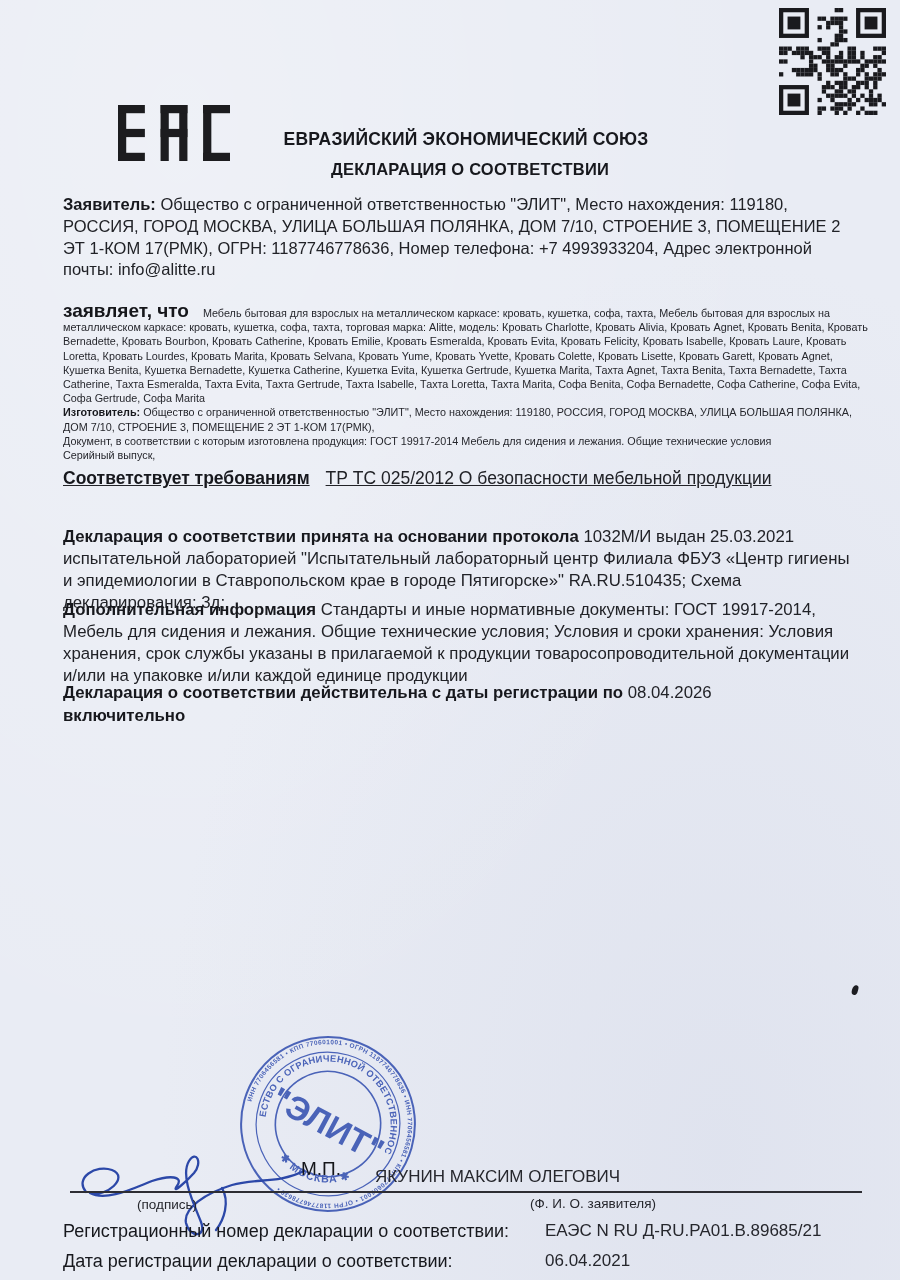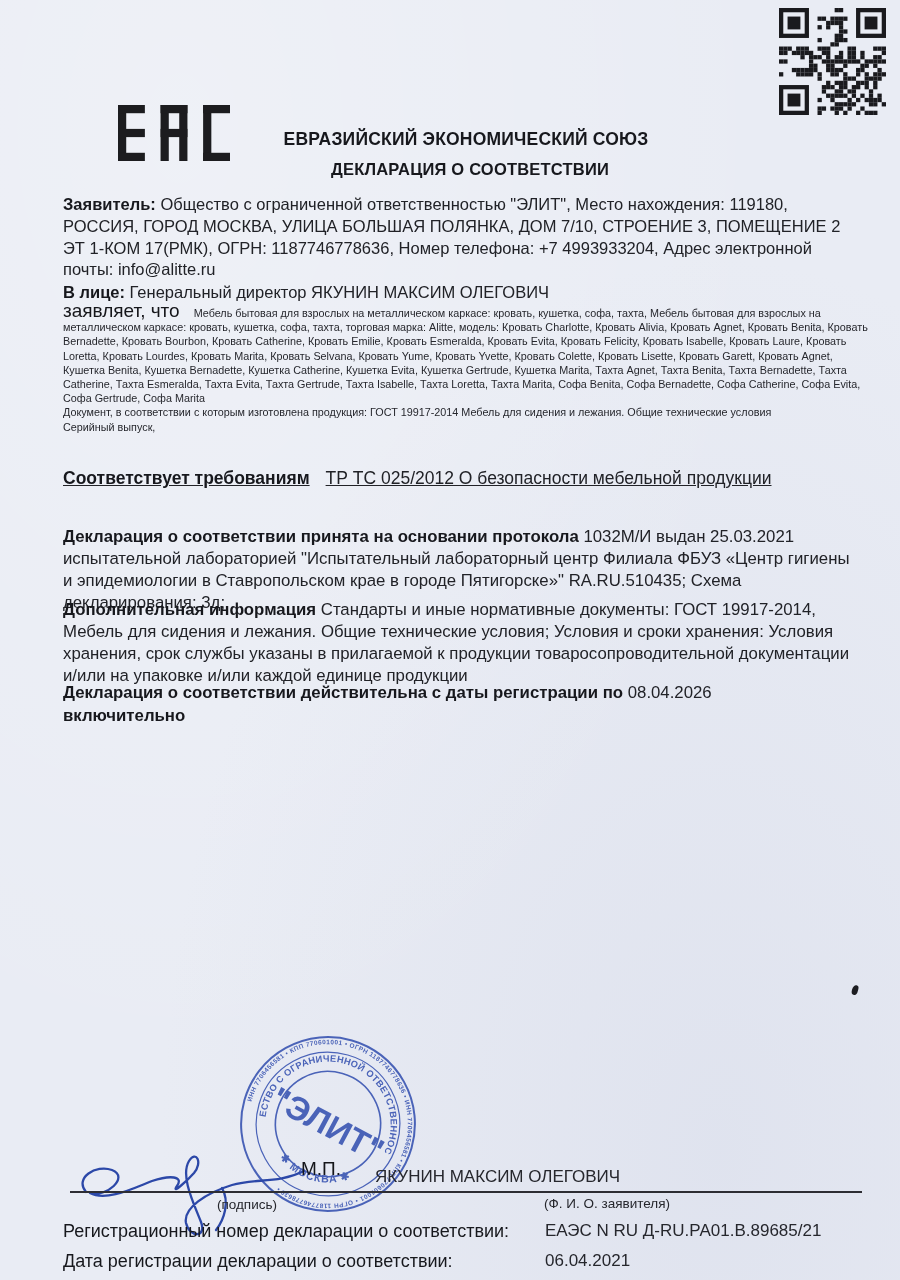--- a/index.html
+++ b/index.html
@@ -19,33 +19,33 @@
   
   .eac-logo{left:118px;top:104px;width:112px;height:58px;}
   .union-title{left:33px;right:1px;top:129px;text-align:center;font-weight:bold;font-size:17.5px;letter-spacing:.2px;color:#17181d;}
   .doc-title{left:40px;right:0;top:160px;text-align:center;font-weight:bold;font-size:16.5px;letter-spacing:.2px;color:#17181d;}
   .qr{left:770px;top:8px;width:125px;height:107px;}
   
   .para{left:63px;width:799px;font-size:16.5px;line-height:21.8px;}
   .applicant-block{top:194px;}
   .rep-par{margin-top:1px;}
   .declares-block{top:304px;width:812px;font-size:10.8px;line-height:14.2px;color:#26272d;}
-  .declares-label{font-size:19px;font-weight:normal;color:#15161a;padding-right:14px;text-align:right;}
+  .declares-label{font-size:19px;font-weight:bold;color:#15161a;padding-right:14px;text-align:right;}
   .compliance-row{top:468px;font-size:17.5px;text-decoration:underline;}
   .compliance-row .val{margin-left:16px;}
   .basis-block{top:526px;font-size:16.8px;line-height:22px;}
   .additional-block{top:599px;font-size:16.8px;line-height:22px;}
   .validity-block{top:682px;font-size:16.8px;line-height:22.5px;}
   
   .stamp{left:232px;top:1028px;width:192px;height:192px;opacity:.9;}
   .signature{left:72px;top:1144px;width:250px;height:100px;}
   .mp{left:301px;top:1158px;font-size:19px;font-weight:normal;color:#15161a;}
   .sig-name{left:375px;top:1167px;font-size:17px;color:#26272d;}
   .sig-line{left:70px;top:1191px;width:792px;height:2px;background:#2d2d33;}
-  .cap{font-size:13.5px;color:#26272d;text-align:right;}
+  .cap{font-size:13.5px;color:#26272d;text-align:left;}
   .cap-sign{left:137px;top:1197px;width:140px;}
   .cap-fio{left:530px;top:1196px;width:140px;}
   .reg-label{left:63px;font-size:18px;font-weight:normal;color:#17181d;}
   .reg-val{left:545px;font-size:17px;color:#26272d;}
   .row1{top:1221px;} .row2{top:1251px;}
   .speck{left:852px;top:985px;width:6px;height:10px;background:#1d1d22;border-radius:60% 40% 50% 50%;transform:rotate(15deg);}
   .stamp text{fill:#3a55b2;}
   .sig-path{stroke:#2c48a8;stroke-width:2.3;fill:none;stroke-linecap:round;stroke-linejoin:round;}
 </style>
 </head>
@@ -271,25 +271,25 @@
         <rect fill="#e9ecf4" x="5" y="95" width="25" height="25"></rect>
         <rect x="10" y="100" width="15" height="15"></rect>
       </g>
     </svg>
 
   <div class="abs union-title">ЕВРАЗИЙСКИЙ ЭКОНОМИЧЕСКИЙ СОЮЗ</div>
   <div class="abs doc-title">ДЕКЛАРАЦИЯ О СООТВЕТСТВИИ</div>
 
   <div class="abs para applicant-block">
     <div><b>Заявитель:</b><span> Общество с ограниченной ответственностью "ЭЛИТ", Место нахождения: 119180, РОССИЯ, ГОРОД МОСКВА, УЛИЦА БОЛЬШАЯ ПОЛЯНКА, ДОМ 7/10, СТРОЕНИЕ 3, ПОМЕЩЕНИЕ 2 ЭТ 1-КОМ 17(РМК), ОГРН: 1187746778636, Номер телефона: +7 4993933204, Адрес электронной почты: info@alitte.ru</span></div>
-    <div class="rep-par"><b>В лице:</b><span> Генеральный директор ЯКУНИН МАКСИМ ОЛЕГОВИЧ</span></div>
   </div>
 
   <div class="abs para declares-block">
     <div><span class="declares-label">заявляет, что</span><span>Мебель бытовая для взрослых на металлическом каркасе: кровать, кушетка, софа, тахта, Мебель бытовая для взрослых на металлическом каркасе: кровать, кушетка, софа, тахта, торговая марка: Alitte, модель: Кровать Charlotte, Кровать Alivia, Кровать Agnet, Кровать Benita, Кровать Bernadette, Кровать Bourbon, Кровать Catherine, Кровать Emilie, Кровать Esmeralda, Кровать Evita, Кровать Felicity, Кровать Isabelle, Кровать Laure, Кровать Loretta, Кровать Lourdes, Кровать Marita, Кровать Selvana, Кровать Yume, Кровать Yvette, Кровать Colette, Кровать Lisette, Кровать Garett, Кровать Agnet, Кушетка Benita, Кушетка Bernadette, Кушетка Catherine, Кушетка Evita, Кушетка Gertrude, Кушетка Marita, Тахта Agnet, Тахта Benita, Тахта Bernadette, Тахта Catherine, Тахта Esmeralda, Тахта Evita, Тахта Gertrude, Тахта Isabelle, Тахта Loretta, Тахта Marita, Софа Benita, Софа Bernadette, Софа Catherine, Софа Evita, Софа Gertrude, Софа Marita</span></div>
+    <div><b>Изготовитель:</b><span> Общество с ограниченной ответственностью "ЭЛИТ", Место нахождения: 119180, РОССИЯ, ГОРОД МОСКВА, УЛИЦА БОЛЬШАЯ ПОЛЯНКА, ДОМ 7/10, СТРОЕНИЕ 3, ПОМЕЩЕНИЕ 2 ЭТ 1-КОМ 17(РМК),</span></div>
     <div>Документ, в соответствии с которым изготовлена продукция: ГОСТ 19917-2014 Мебель для сидения и лежания. Общие технические условия</div>
     <div>Серийный выпуск,</div>
   </div>
 
   <div class="abs para compliance-row">
     <b>Соответствует требованиям</b><span class="val">ТР ТС 025/2012 О безопасности мебельной продукции</span>
   </div>
 
   <div class="abs para basis-block">
     <b>Декларация о соответствии принята на основании протокола</b><span> 1032М/И выдан 25.03.2021 испытательной лабораторией "Испытательный лабораторный центр Филиала ФБУЗ «Центр гигиены и эпидемиологии в Ставропольском крае в городе Пятигорске»" RA.RU.510435; Схема декларирования: 3д;</span>

